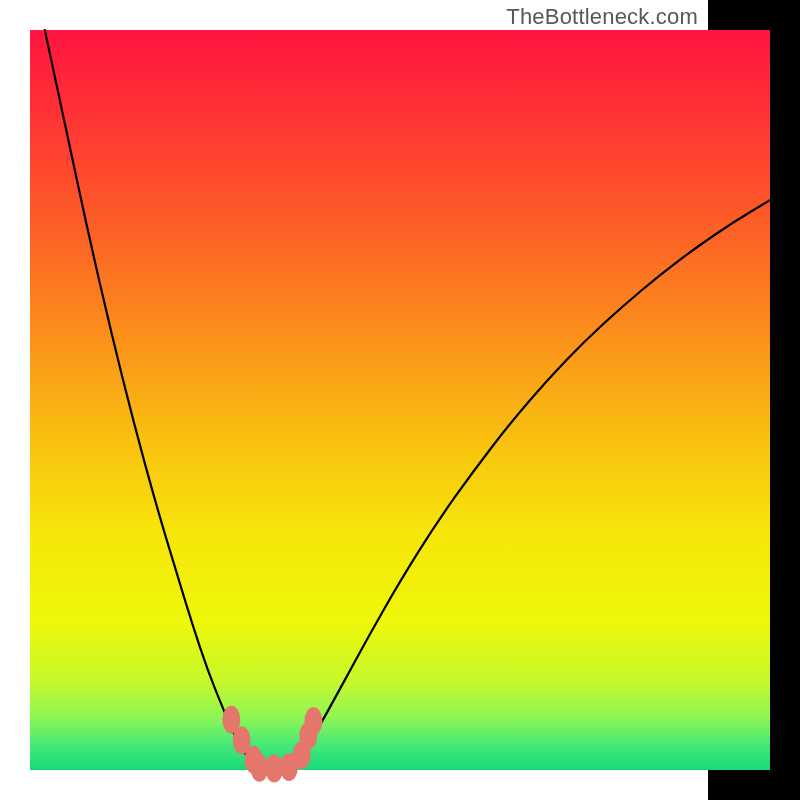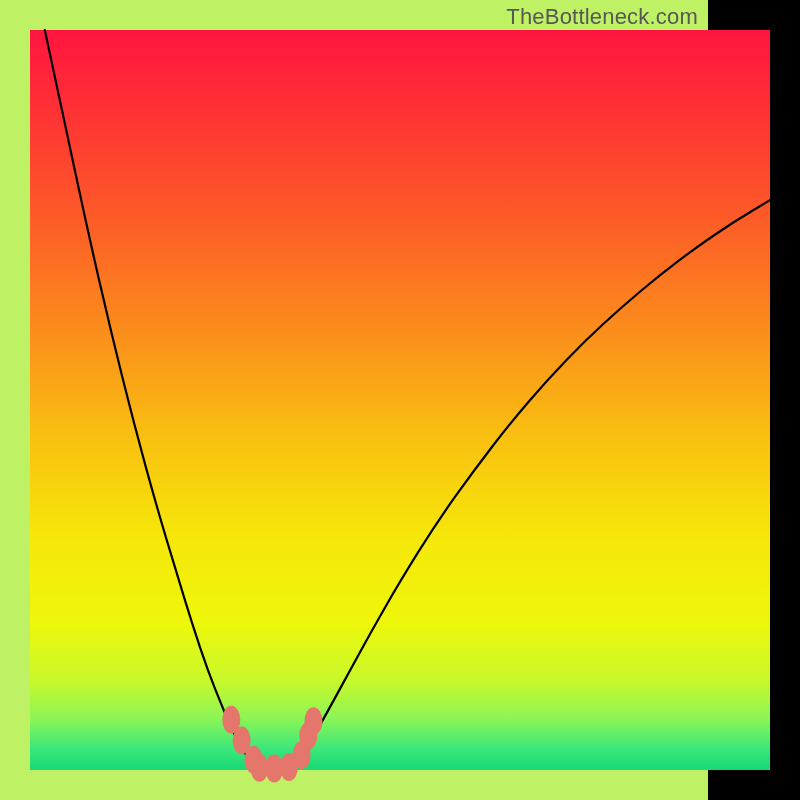--- a/index.html
+++ b/index.html
@@ -7,21 +7,21 @@
     padding: 0;
     width: 800px;
     height: 800px;
     background: #000;
     overflow: hidden;
   }
   .frame {
     position: relative;
     width: 708px;
     height: 800px;
-    background: #bef264;
+    background: #ffffff;
   }
   .watermark {
     position: absolute;
     top: 4px;
     right: 10px;
     font-family: Arial, Helvetica, sans-serif;
     font-size: 22px;
     color: #575757;
     letter-spacing: 0.2px;
     z-index: 10;

